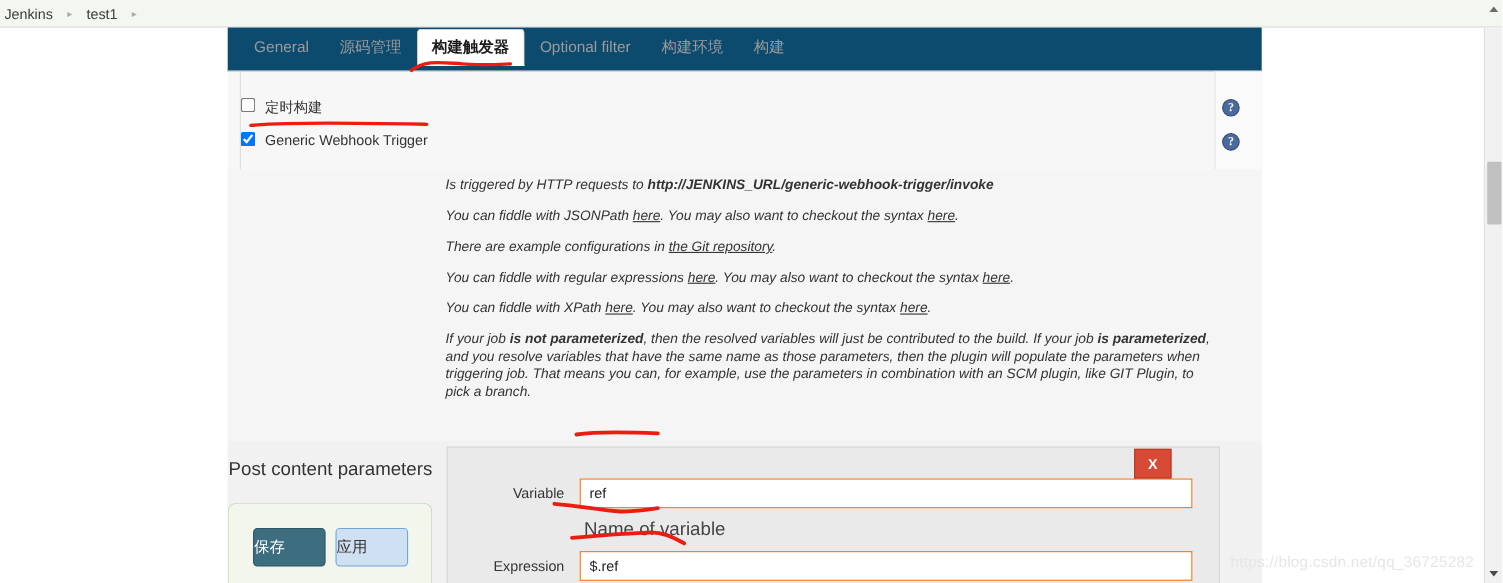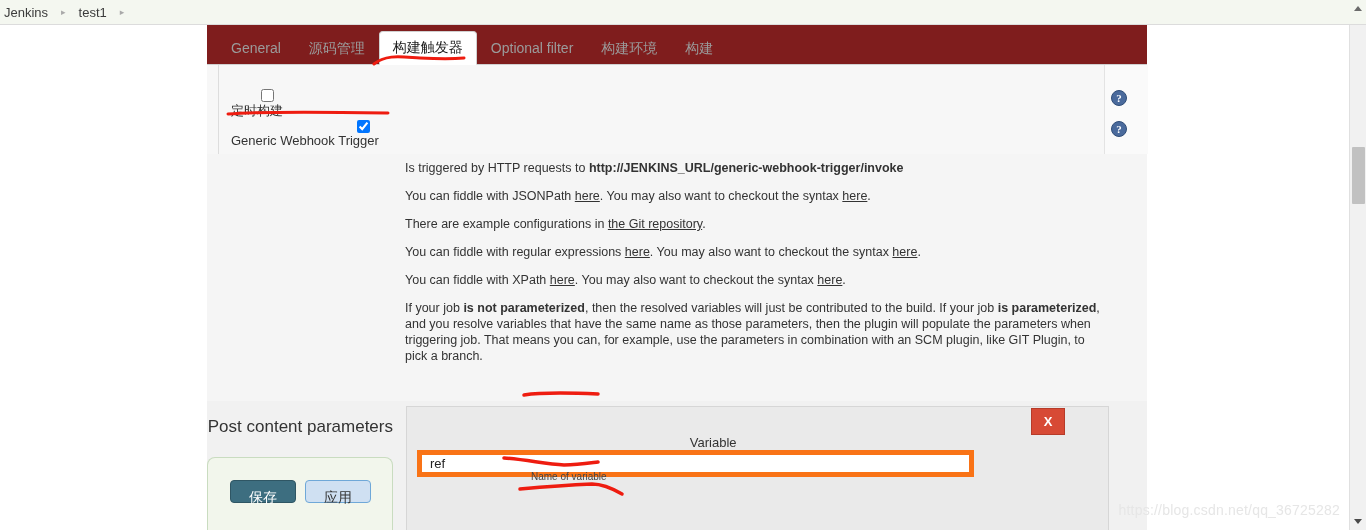--- a/index.html
+++ b/index.html
@@ -48,63 +48,62 @@
     width: 940px; height: 505px;
     background: #ffffff;
     box-sizing: border-box;
   }
 
   
   #tab-bar {
     position: absolute;
     left: 0; top: 0;
     width: 940px; height: 40px;
-    background: #7f1d1d;
+    background: #0c4a6e;
     border-bottom: 1px solid #d0d0d0;
     box-sizing: border-box;
     display: flex;
-    align-items: flex-end;
+    align-items: flex-start;
     padding-left: 10px;
   }
   .tab {
     font-size: 14px;
     color: #9b9b9b;
     padding: 9px 14px 10px 14px;
     line-height: 1;
     white-space: nowrap;
     box-sizing: border-box;
     position: relative;
     top: 1px;
   }
   .tab.active {
     color: #1b1b1b;
-    font-weight: normal;
+    font-weight: bold;
     background: #ffffff;
     border: 1px solid #d0d0d0;
     border-bottom: 1px solid #ffffff;
     border-radius: 4px 4px 0 0;
     padding: 8px 13px 10px 13px;
   }
 
   
   #content-body {
     position: absolute;
     left: 0; top: 40px;
     width: 940px; height: 465px;
     background: #f7f7f7;
     box-sizing: border-box;
   }
 
   
   .trigger-row {
     position: absolute;
-    left: 24px;
+    left: 12px;
     display: flex;
-    align-items: flex-end;
-    flex-direction: column;
+    align-items: flex-start;
   }
   .trigger-row input[type=checkbox] {
     margin: 0 9px 0 0;
     width: 13px; height: 13px;
   }
   .trigger-label {
     font-size: 13px;
     color: #333333;
     white-space: nowrap;
   }
@@ -142,20 +141,21 @@
     position: absolute;
     left: 198px; top: 95px;
     width: 700px;
     background: transparent;
   }
   .desc-p {
     font-size: 12.5px;
     color: #333333;
     line-height: 16px;
     margin: 0 0 12px 0;
+    font-style: italic;
   }
   .desc-p:last-child { margin-bottom: 16px; }
   .desc-p b { font-weight: bold; }
   .desc-link {
     color: #333333;
     text-decoration: underline;
   }
 
   
   #desc-shade {
@@ -208,54 +208,53 @@
   .field-label {
     font-size: 13px;
     color: #333333;
     width: 110px;
     text-align: right;
     padding-right: 14px;
     box-sizing: border-box;
   }
   .text-input {
     background: #ffffff;
-    border: 5px solid #f97316;
+    border: 1px solid #f97316;
     box-sizing: border-box;
     font-size: 13px;
     color: #222222;
     padding: 0 8px;
     height: 27px;
     line-height: 25px;
     font-family: "Liberation Sans", sans-serif;
     outline: none;
   }
   .field-hint {
     position: absolute;
-    font-size: 10px;
+    font-size: 17px;
     color: #444444;
   }
 
   
   #save-bar {
     position: absolute;
     left: 207px; top: 457px;
     width: 186px; height: 73px;
     background: #f2f6ec;
     border: 1px solid #c9dcc0;
     border-bottom: none;
     border-radius: 8px 8px 0 0;
     box-sizing: border-box;
   }
   .action-button {
     position: absolute;
     top: 22px;
-    height: 23px;
+    height: 35px;
     border-radius: 4px;
     font-size: 14px;
-    text-align: center;
     line-height: 33px;
     box-sizing: border-box;
     cursor: pointer;
   }
   #save-button {
     left: 22px; width: 66px;
     background: #3d6e80;
     border: 1px solid #2f5664;
     color: #ffffff;
   }
@@ -366,26 +365,30 @@
         <p class="desc-p">
           <span>If your job </span><b>is not parameterized</b><span>, then the resolved variables will just be contributed to the build. If your job </span><b>is parameterized</b><span>, and you resolve variables that have the same name as those parameters, then the plugin will populate the parameters when triggering job. That means you can, for example, use the parameters in combination with an SCM plugin, like GIT Plugin, to pick a branch.</span>
         </p>
       </div>
 
       <div id="param-section">
         <div id="param-label">Post content parameters</div>
 
         <div id="param-box">
 
-          <div class="field-row" style="left:10px; top:28px;flex-direction:column;">
+          <div class="field-row" style="left:10px; top:28px;">
             <span class="field-label">Variable</span>
             <input class="text-input" type="text" style="width: 557px;" value="ref">
           </div>
           <div class="field-hint" style="left:124px; top:64px;">Name of variable</div>
 
+          <div class="field-row" style="left:10px; top:94px;">
+            <span class="field-label">Expression</span>
+            <input class="text-input" type="text" style="width: 557px;" value="$.ref">
+          </div>
 
         </div>
 
         <div id="delete-param-button">X</div>
       </div>
 
     </div>
   </div>
 
   <div id="save-bar">

